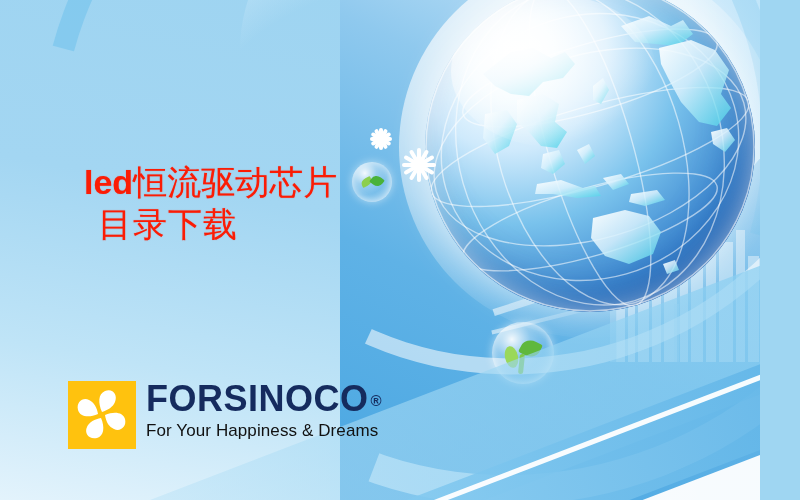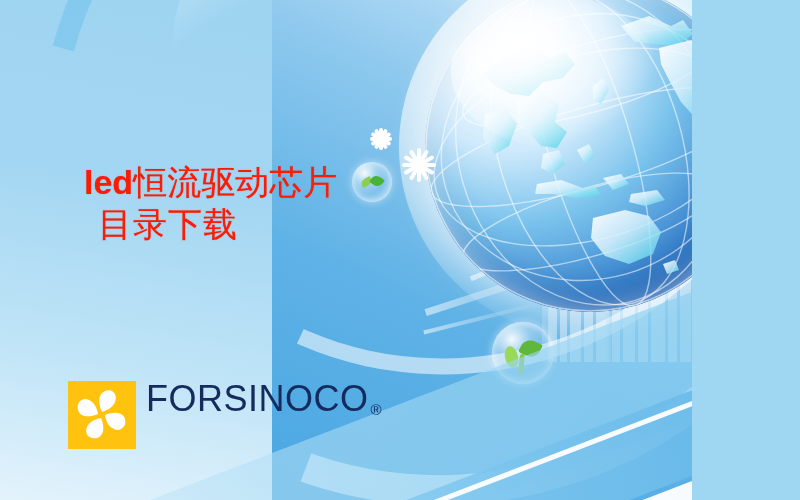--- a/index.html
+++ b/index.html
@@ -2,21 +2,21 @@
 <html><head>
 <meta charset="utf-8">
 <style>
   html,body{margin:0;padding:0;}
   body{
     width:800px;height:500px;overflow:hidden;
     font-family:"Liberation Sans", sans-serif;
     background:#9fd6f2;
   }
   #banner{
-    position:relative;width:692px;height:500px;overflow:hidden;
+    position:relative;width:760px;height:500px;overflow:hidden;
     background:linear-gradient(150deg,#a6d9f3 0%,#9ed4f1 35%,#aadcf4 62%,#cfeafb 82%,#eaf6fd 100%);
   }
 
   
   .sky-left{
     position:absolute;left:0;top:0;width:420px;height:500px;
     background:linear-gradient(190deg,#9ed4f1 0%,#a3d6f2 40%,#bfe4f7 72%,#e3f3fc 100%);
   }
   .sky-right{
     position:absolute;right:0;top:0;width:420px;height:500px;
@@ -129,22 +129,22 @@
   .hl2{font-size:34px;font-family:"DejaVu Serif","Liberation Serif",serif;margin-left:14px;margin-top:2px;letter-spacing:1px;}
 
   
   #logo{position:absolute;left:68px;top:381px;z-index:40;display:flex;align-items:flex-start;}
   #logo-mark{
     width:68px;height:68px;background:#ffc20e;position:relative;flex:0 0 auto;
   }
   #logo-mark svg{position:absolute;left:0;top:0;}
   #logo-text{margin-left:10px;display:flex;flex-direction:column;justify-content:center;}
   #logo-word{
-    font-size:36px;font-weight:normal;color:#152b5e;letter-spacing:.5px;line-height:1;
-    font-family:"Liberation Sans",sans-serif;display:flex;align-items:flex-end;
+    font-size:36px;font-weight:bold;color:#152b5e;letter-spacing:.5px;line-height:1;
+    font-family:"Liberation Sans",sans-serif;display:flex;align-items:center;
   }
   #logo-reg{font-size:15px;line-height:1;margin-left:2px;margin-top:2px;}
   #logo-tag{
     font-size:17px;color:#111;margin-top:4px;letter-spacing:.1px;
     font-family:"Liberation Sans",sans-serif;
   }
 </style>
 </head>
 <body>
 
@@ -309,16 +309,17 @@
           <path d="M33 37 C37 46 36 55 29 57 C21 59 16 52 19 46 C21 41 27 38 33 37 Z"></path>
           <path d="M30 33 C21 37 12 36 10 29 C8 21 15 16 21 19 C26 21 29 27 30 33 Z"></path>
         </g>
       </svg>
     </div>
     <div id="logo-text">
       <div id="logo-word">
         <span>FORSINOCO</span>
         <span id="logo-reg">®</span>
       </div>
+      <div id="logo-tag">For Your Happiness &amp; Dreams</div>
     </div>
   </div>
 
 </div>
 
 </body></html>

